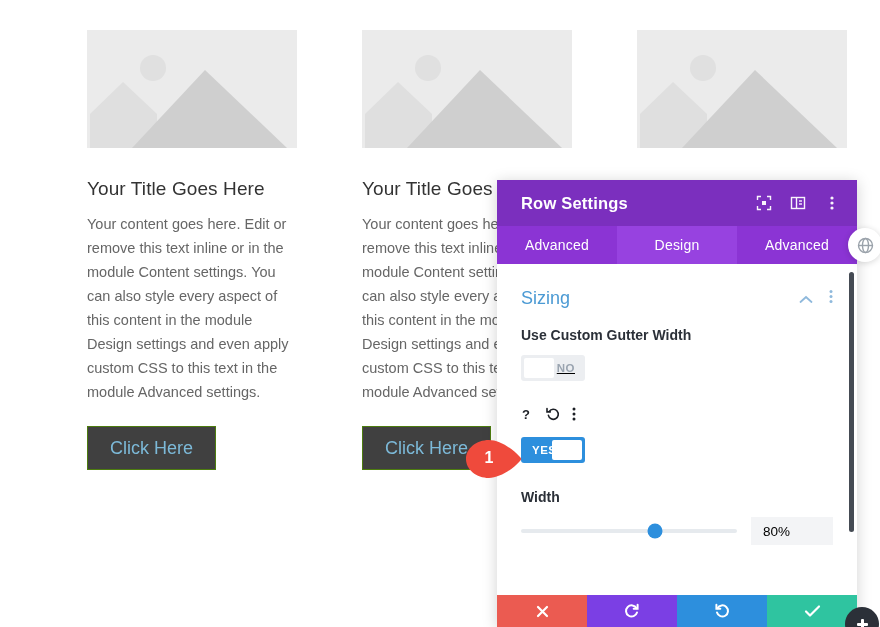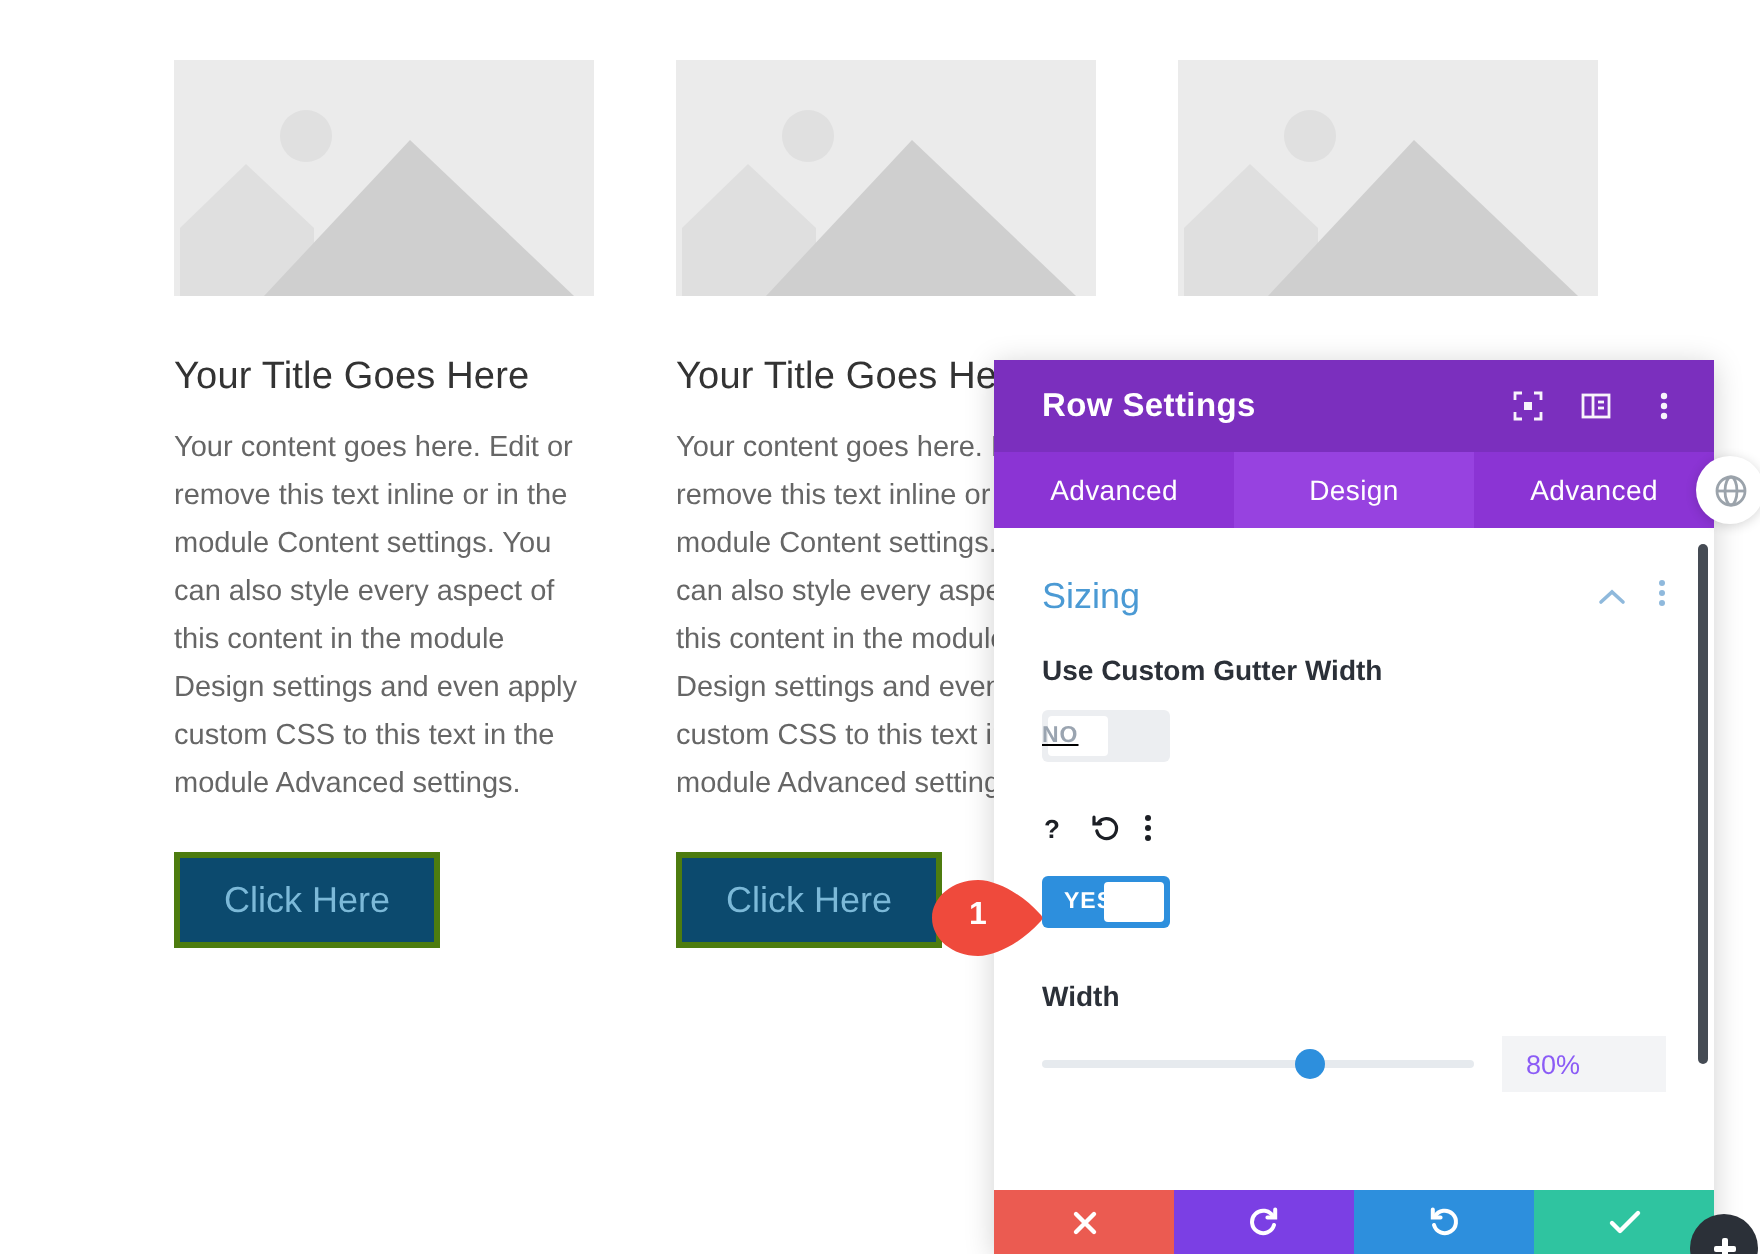--- a/index.html
+++ b/index.html
@@ -21,20 +21,21 @@
     inset: 0;
     background: #ffffff;
   }
   .cards-row {
     position: absolute;
     left: 87px;
     top: 30px;
     width: 760px;
     display: flex;
     gap: 41px;
+    justify-content: space-between;
   }
   .card {
     width: 210px;
   }
   .card-image {
     width: 210px;
     height: 118px;
     background: #ebebeb;
     position: relative;
     overflow: hidden;
@@ -51,25 +52,25 @@
     white-space: nowrap;
   }
   .card-body {
     font-size: 14.5px;
     line-height: 24px;
     color: #666666;
     margin: 0 0 22px 0;
   }
   .card-button {
     display: inline-block;
-    border: 3px solid #4d7c0f;
+    border: 1px solid #4d7c0f;
     color: #7cb9d8;
     font-size: 18px;
     padding: 12px 22px;
-    background: #0c4a6e;
+    background: #404040;
     line-height: 1;
   }
 
   
   #settings-panel {
     position: absolute;
     left: 497px;
     top: 180px;
     width: 360px;
     height: 447px;
@@ -213,20 +214,21 @@
     display: inline-flex;
     align-items: center;
     width: 64px;
     height: 26px;
     border-radius: 3px;
     cursor: pointer;
     position: relative;
   }
   .toggle.off {
     background: #eceef1;
+    justify-content: flex-end;
     text-decoration: underline;
   }
   .toggle.on {
     background: #2d8fdd;
     justify-content: flex-start;
   }
   .toggle .knob {
     width: 30px;
     height: 20px;
     background: #ffffff;
@@ -265,21 +267,21 @@
     height: 15px;
     border-radius: 50%;
     background: #2d8fdd;
     transform: translate(-50%, -50%);
   }
   .slider-value {
     width: 82px;
     height: 28px;
     background: #f3f4f6;
     border: none;
-    color: #8b5cf6;
+    color: #000000;
     font-size: 13.5px;
     font-family: "Liberation Sans", sans-serif;
     padding: 0 12px;
     box-sizing: border-box;
     outline: none;
   }
 
   .panel-scrollbar {
     position: absolute;
     right: 3px;

